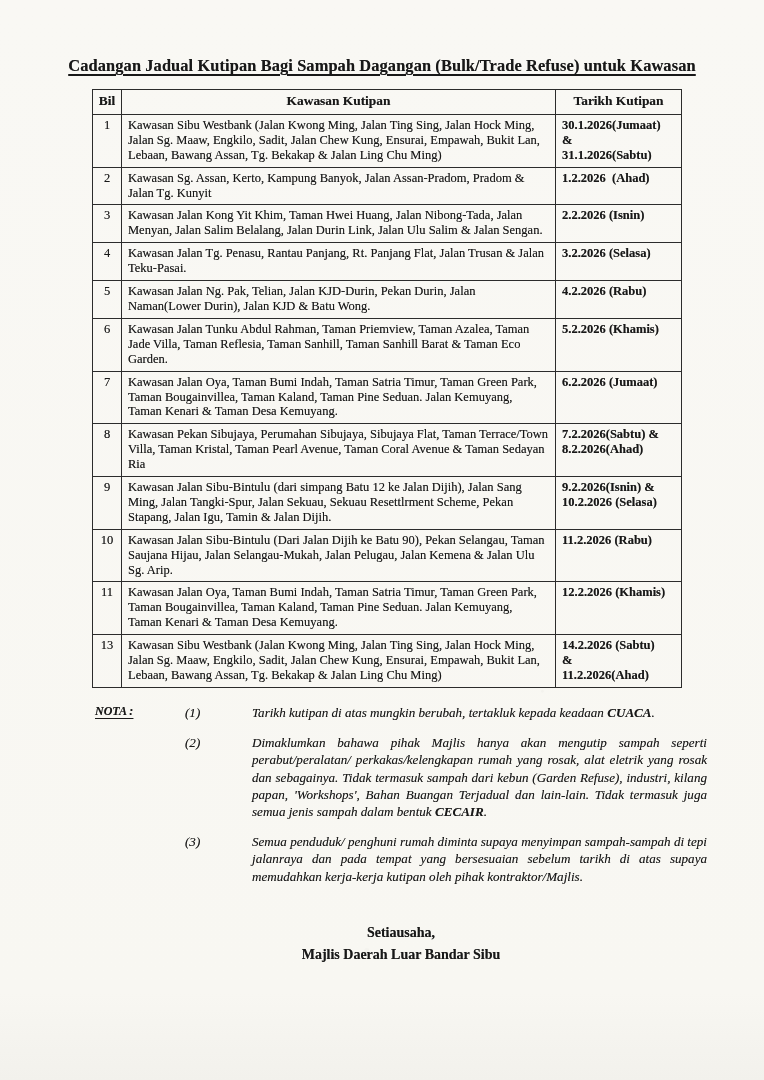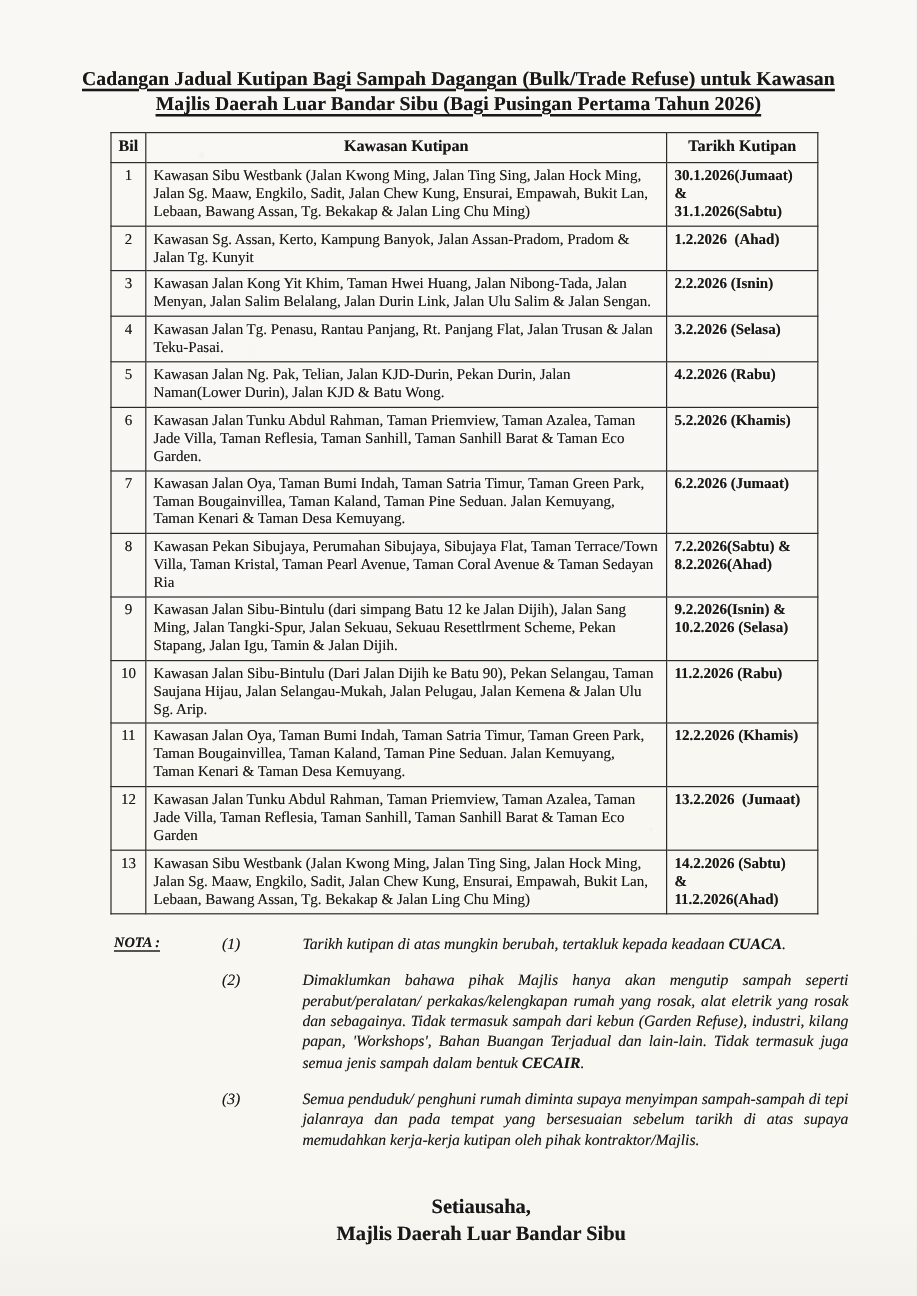--- a/index.html
+++ b/index.html
@@ -94,33 +94,32 @@
   }
   .nota-item .num{flex:0 0 27px;}
   .nota-item .txt{flex:1;text-align:justify;margin-left:40px;}
   .nota-item .txt b{font-weight:bold;}
   
   .signature{
     margin-top:24px;
     margin-left:38px;
     text-align:center;
     font-weight:bold;
-    font-size:17px;
+    font-size:14px;
     line-height:22px;
     text-shadow:0 0 0.5px rgba(20,20,20,0.55);
   }
 </style>
 </head>
 <body>
 
 <div class="page">
 
   <div class="title">
     <div class="tline"><span>Cadangan Jadual Kutipan Bagi Sampah Dagangan (Bulk/Trade Refuse) untuk Kawasan</span></div>
-    <div class="tline"><span>Majlis Daerah Luar Bandar Sibu (Bagi Pusingan Pertama Tahun 2026)</span></div>
   </div>
 
   <table class="schedule">
     <colgroup>
         <col class="c-bil">
         <col class="c-kaw">
         <col class="c-tar">
       </colgroup>
     <thead>
       <tr>
@@ -202,27 +201,20 @@
           <td class="kawasan">Kawasan Jalan Sibu-Bintulu (Dari Jalan Dijih ke Batu 90), Pekan Selangau, Taman Saujana Hijau, Jalan Selangau-Mukah, Jalan Pelugau, Jalan Kemena &amp; Jalan Ulu Sg. Arip.</td>
           <td class="tarikh">
             <div>11.2.2026 (Rabu)</div>
           </td>
         </tr>
         <tr>
           <td class="bil">11</td>
           <td class="kawasan">Kawasan Jalan Oya, Taman Bumi Indah, Taman Satria Timur, Taman Green Park, Taman Bougainvillea, Taman Kaland, Taman Pine Seduan. Jalan Kemuyang, Taman Kenari &amp; Taman Desa Kemuyang.</td>
           <td class="tarikh">
             <div>12.2.2026 (Khamis)</div>
-          </td>
-        </tr>
-        <tr>
-          <td class="bil">12</td>
-          <td class="kawasan">Kawasan Jalan Tunku Abdul Rahman, Taman Priemview, Taman Azalea, Taman Jade Villa, Taman Reflesia, Taman Sanhill, Taman Sanhill Barat &amp; Taman Eco Garden</td>
-          <td class="tarikh">
-            <div>13.2.2026  (Jumaat)</div>
           </td>
         </tr>
         <tr>
           <td class="bil">13</td>
           <td class="kawasan">Kawasan Sibu Westbank (Jalan Kwong Ming, Jalan Ting Sing, Jalan Hock Ming, Jalan Sg. Maaw, Engkilo, Sadit, Jalan Chew Kung, Ensurai, Empawah, Bukit Lan, Lebaan, Bawang Assan, Tg. Bekakap &amp; Jalan Ling Chu Ming)</td>
           <td class="tarikh">
             <div>14.2.2026 (Sabtu)</div>
             <div>&amp;</div>
             <div>11.2.2026(Ahad)</div>
           </td>

